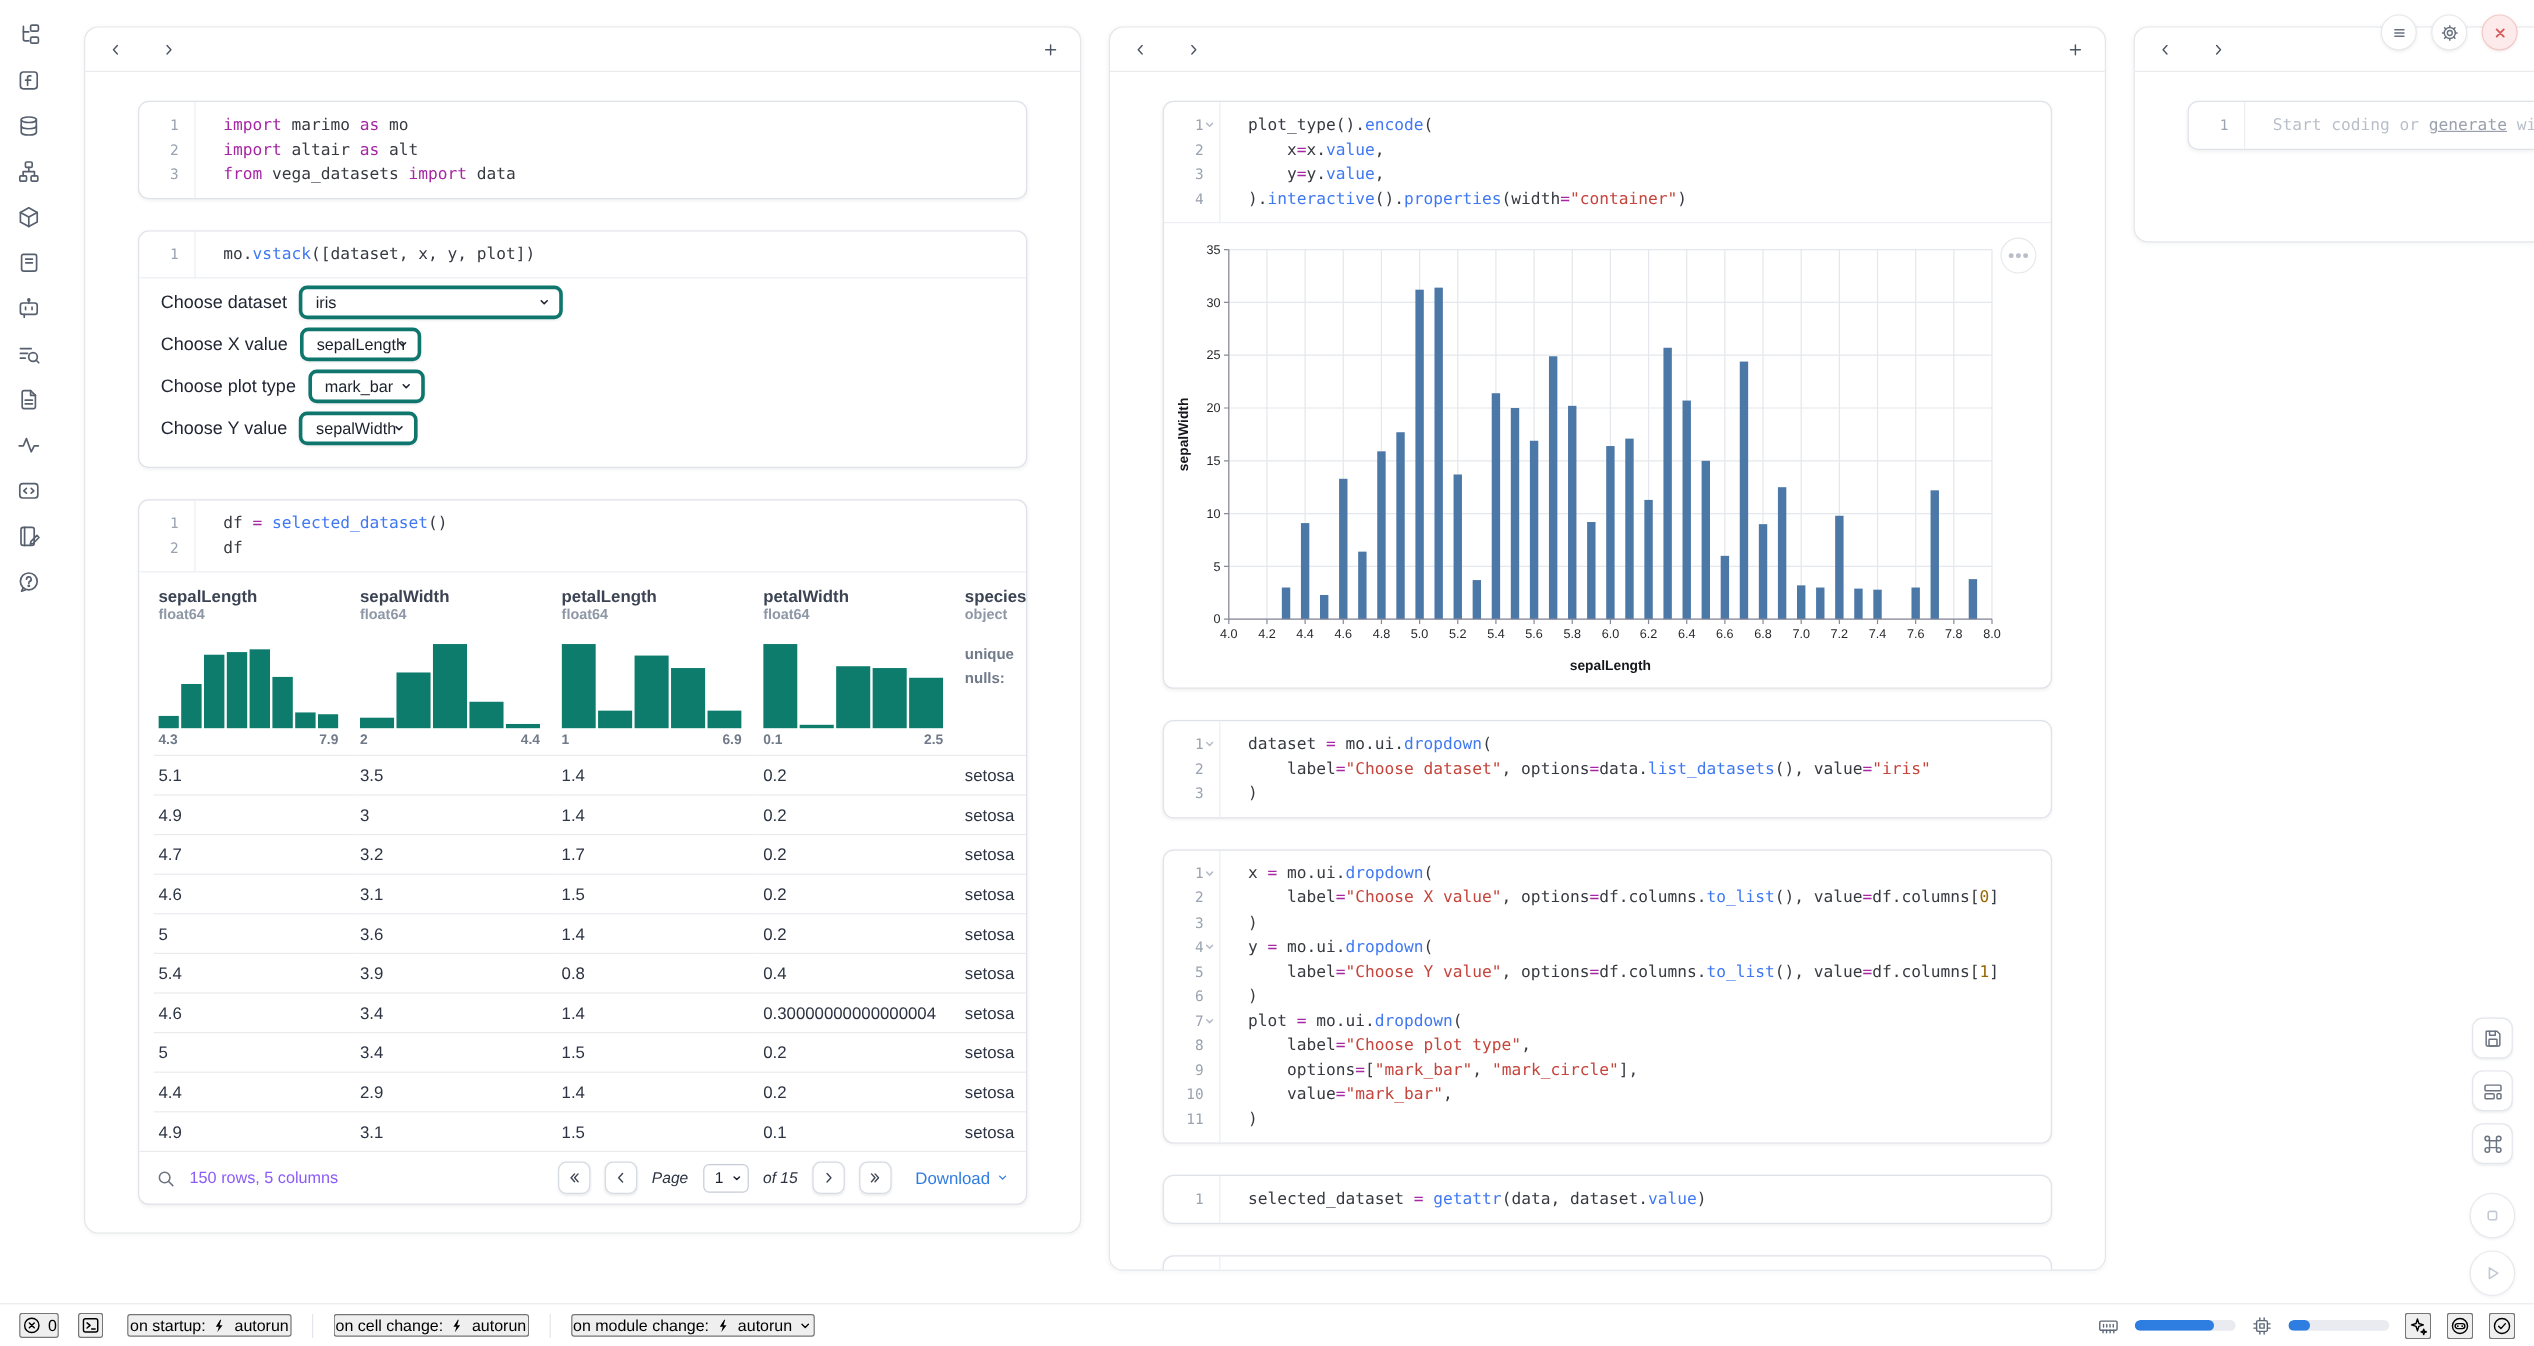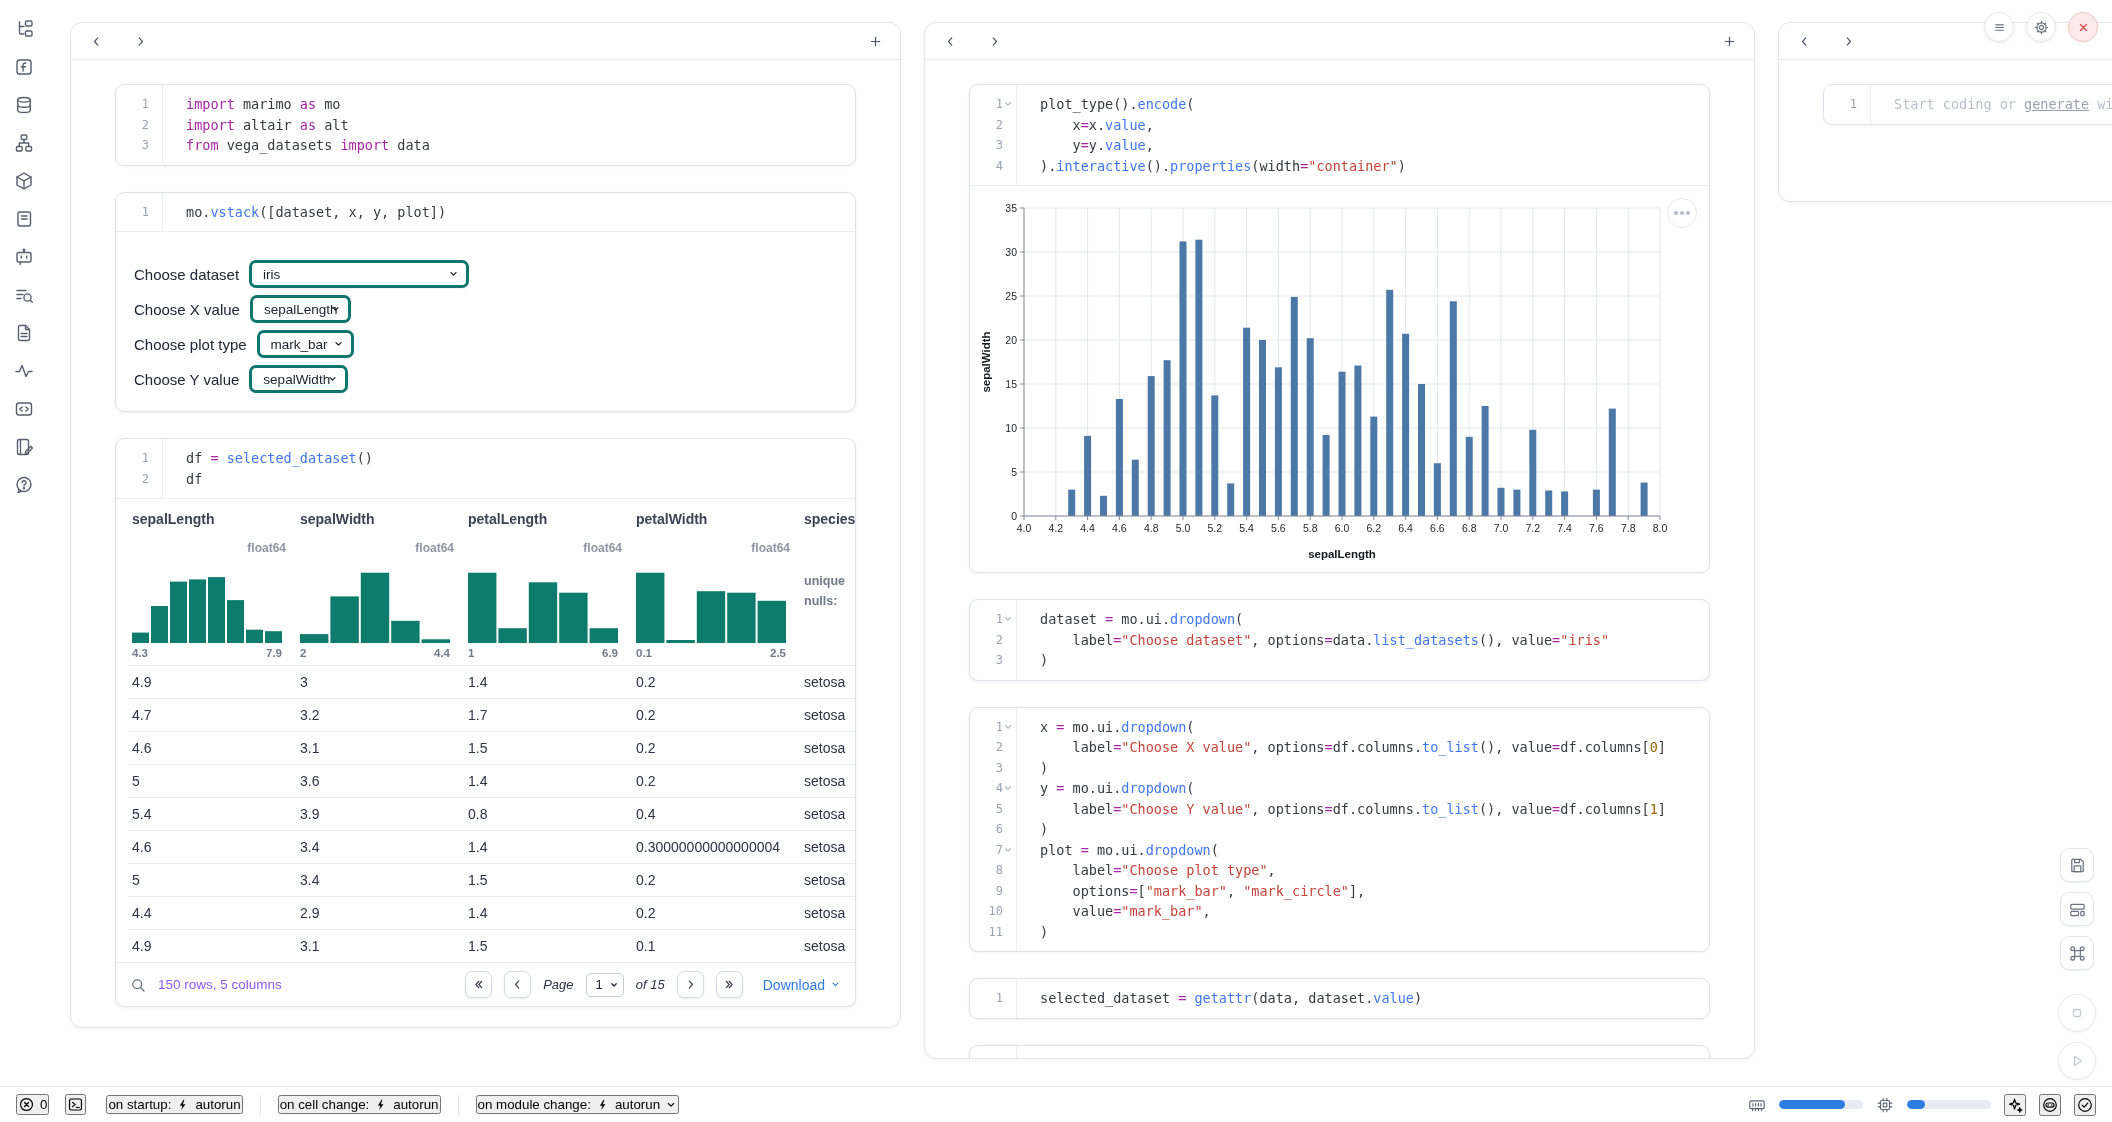--- a/index.html
+++ b/index.html
@@ -33,36 +33,36 @@
   .ln { width:46px; flex:0 0 46px; display:flex; justify-content:flex-end; align-items:center;
         padding-right:4px; font-family:"DejaVu Sans Mono", monospace; font-size:12px; color:#9aa3b0; }
   .ln .fold { width:9px; display:flex; justify-content:center; color:#b6bcc6; }
   .cl { padding-left:24px; font-family:"DejaVu Sans Mono", monospace; font-size:13.5px;
         white-space:pre; color:#383a42; }
   .tk-p{color:#383a42} .tk-k{color:#a626a4} .tk-f{color:#4078f2}
   .tk-s{color:#c5443c} .tk-o{color:#a626a4} .tk-n{color:#986801}
   .tk-ph{color:#b9bfc9} .tk-ph-link{color:#9aa1ad; text-decoration:underline; cursor:pointer;}
 
   
-  .controls-out { border-top:1px solid #eceef2; padding:28px 18px 18px; display:flex;
+  .controls-out { border-top:1px solid #eceef2; padding:6px 18px 18px; display:flex;
                   flex-direction:column; gap:7px; }
   .ctl-row { display:flex; align-items:center; gap:10px; }
   .ctl-label { font-size:15px; color:#202633; }
   .ctl-select { position:relative; height:28px; border:3px solid #0f766e; border-radius:7px;
                 background:#fff; box-shadow:0 1px 2px rgba(15,20,30,.06); display:flex;
                 align-items:center; padding:0 26px 0 11px; font-size:13.5px; color:#1b212c; cursor:pointer; }
   .ctl-select svg { position:absolute; right:7px; top:50%; transform:translateY(-50%); }
 
   
   .table-out { border-top:1px solid #eceef2; }
   .tbl-scroll { overflow:hidden; padding-left:12px; }
   table.df { border-collapse:collapse; table-layout:fixed; width:812px; }
   table.df th { text-align:left; vertical-align:top; padding:12px 10px 6px 4px; overflow:hidden; }
   .cname { font-weight:bold; font-size:14px; color:#3c4454; white-space:nowrap; }
-  .cdtype { font-size:12px; color:#8e97a6; margin-top:14px; white-space:nowrap;text-align:right; }
+  .cdtype { font-size:12px; color:#8e97a6; margin-top:0; white-space:nowrap; }
   .hist { margin-top:12px; display:block; }
   .hist-range { display:flex; justify-content:space-between; width:150px; font-size:11.5px;
                 color:#707a89; margin-top:4px; }
   .cmeta { font-size:12.5px; color:#707a89; margin-top:16px; line-height:1.6; white-space:nowrap; }
   table.df td { border-top:1px solid #e9ebef; font-size:14px; color:#2c3342;
                 padding:8px 10px 8px 4px; white-space:nowrap; overflow:hidden; }
   .tbl-footer { border-top:1px solid #e9ebef; display:flex; align-items:center;
                 padding:8px 14px; gap:12px; }
   .tbl-summary { font-size:13.5px; color:#8b5cf6; }
   .tbl-footer .spacer { flex:1; }
@@ -399,20 +399,27 @@
                       </div>
                     </th>
                     <th>
                       <div class="cname">species</div>
                       <div class="cdtype">object</div>
                       <div class="cmeta">unique<br>nulls:</div>
                     </th>
                   </tr>
                 </thead>
                 <tbody>
+                  <tr>
+                    <td>5.1</td>
+                    <td>3.5</td>
+                    <td>1.4</td>
+                    <td>0.2</td>
+                    <td>setosa</td>
+                  </tr>
                   <tr>
                     <td>4.9</td>
                     <td>3</td>
                     <td>1.4</td>
                     <td>0.2</td>
                     <td>setosa</td>
                   </tr>
                   <tr>
                     <td>4.7</td>
                     <td>3.2</td>

